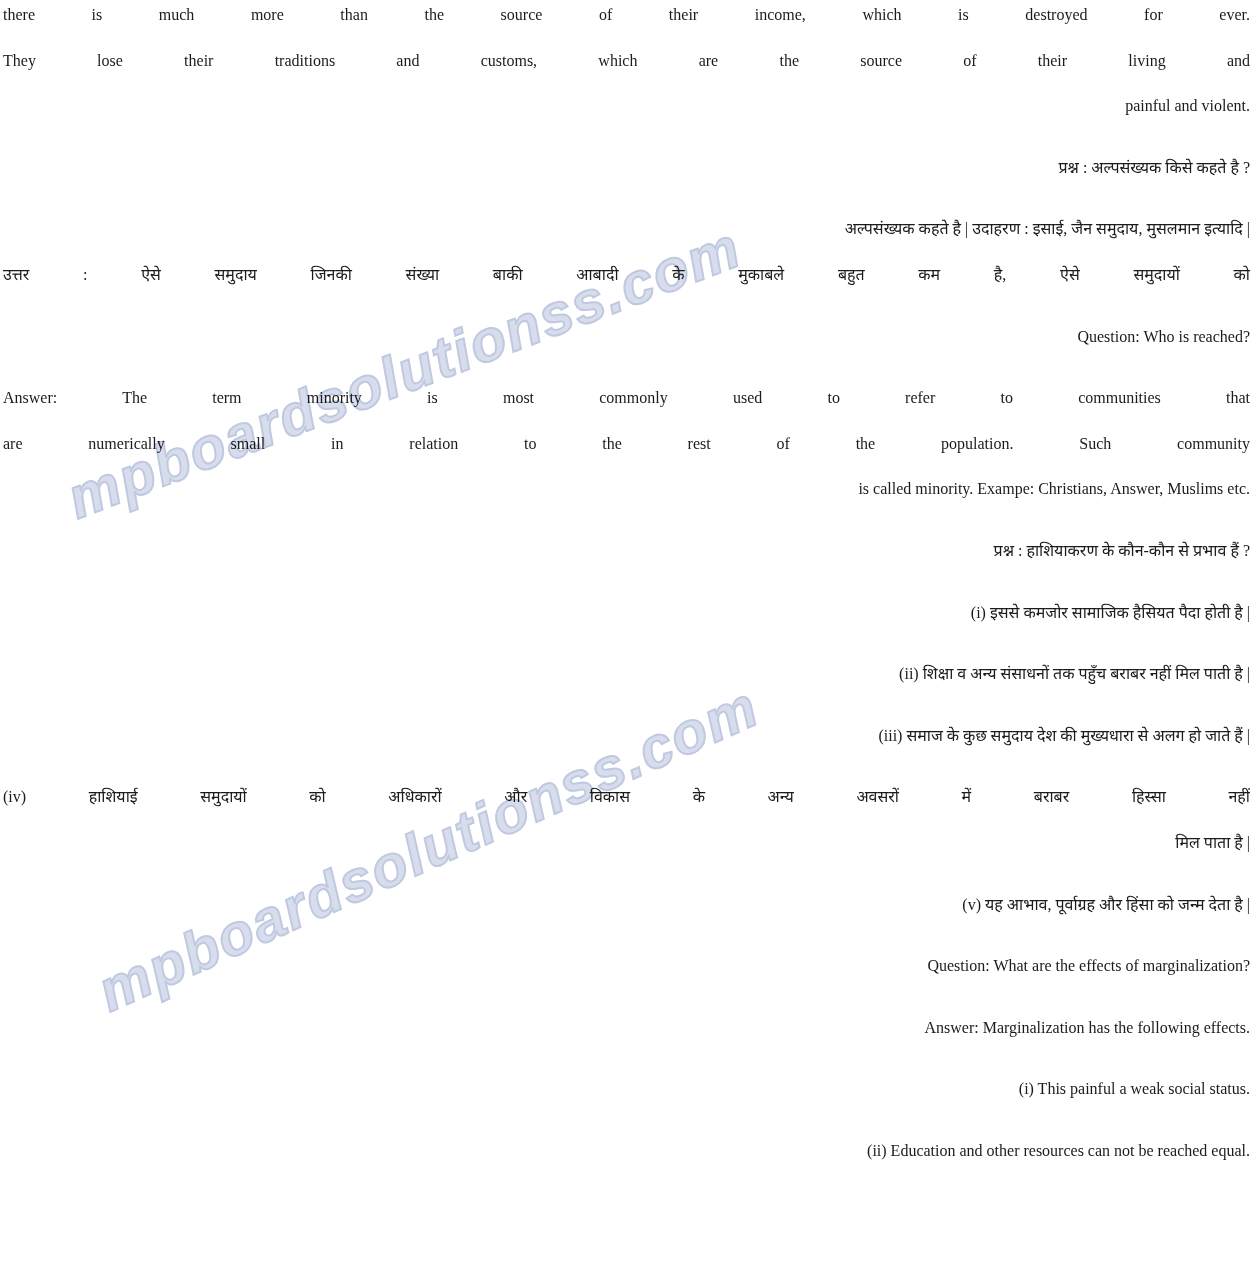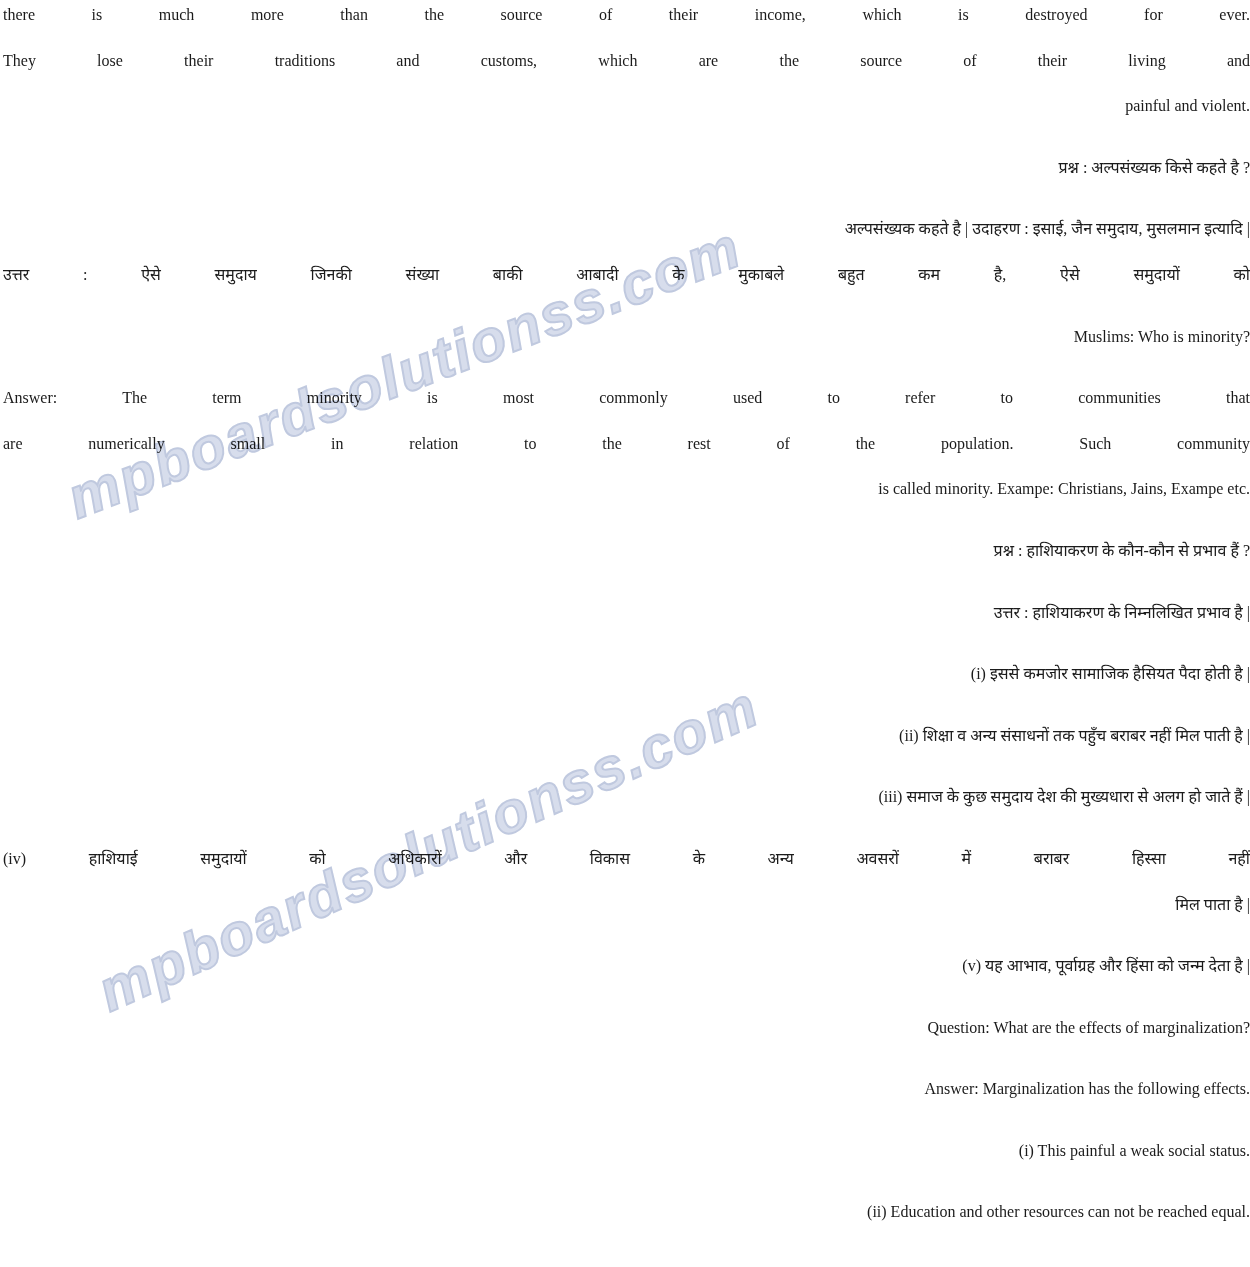--- a/index.html
+++ b/index.html
@@ -81,38 +81,37 @@
   <p></p>
 
   <p class="block hi">
     </p>
     <div class="line">अल्पसंख्यक कहते है | उदाहरण : इसाई, जैन समुदाय, मुसलमान इत्यादि |</div>
     <div class="line just">उत्तर : ऐसे समुदाय जिनकी संख्या बाकी आबादी के मुकाबले बहुत कम है, ऐसे समुदायों को</div>
   <p></p>
 
   <p class="block en">
     </p>
-    <div class="line">Muslims: Who is minority?</div>
+    <div class="line">Question: Who is reached?</div>
   <p></p>
 
   <p class="block en">
     </p>
     <div class="line just">Answer: The term minority is most commonly used to refer to communities that</div>
     <div class="line just">are numerically small in relation to the rest of the population. Such community</div>
-    <div class="line">is called minority. Exampe: Christians, Jains, Exampe etc.</div>
+    <div class="line">is called minority. Exampe: Christians, Answer, Muslims etc.</div>
   <p></p>
 
   <p class="block hi">
     </p>
     <div class="line">प्रश्न : हाशियाकरण के कौन-कौन से प्रभाव हैं ?</div>
   <p></p>
 
   <p class="block hi">
     </p>
-    <div class="line">उत्तर : हाशियाकरण के निम्नलिखित प्रभाव है |</div>
   <p></p>
 
   <p class="block hi">
     </p>
     <div class="line">(i) इससे कमजोर सामाजिक हैसियत पैदा होती है |</div>
   <p></p>
 
   <p class="block hi">
     </p>
     <div class="line">(ii) शिक्षा व अन्य संसाधनों तक पहुँच बराबर नहीं मिल पाती है |</div>

